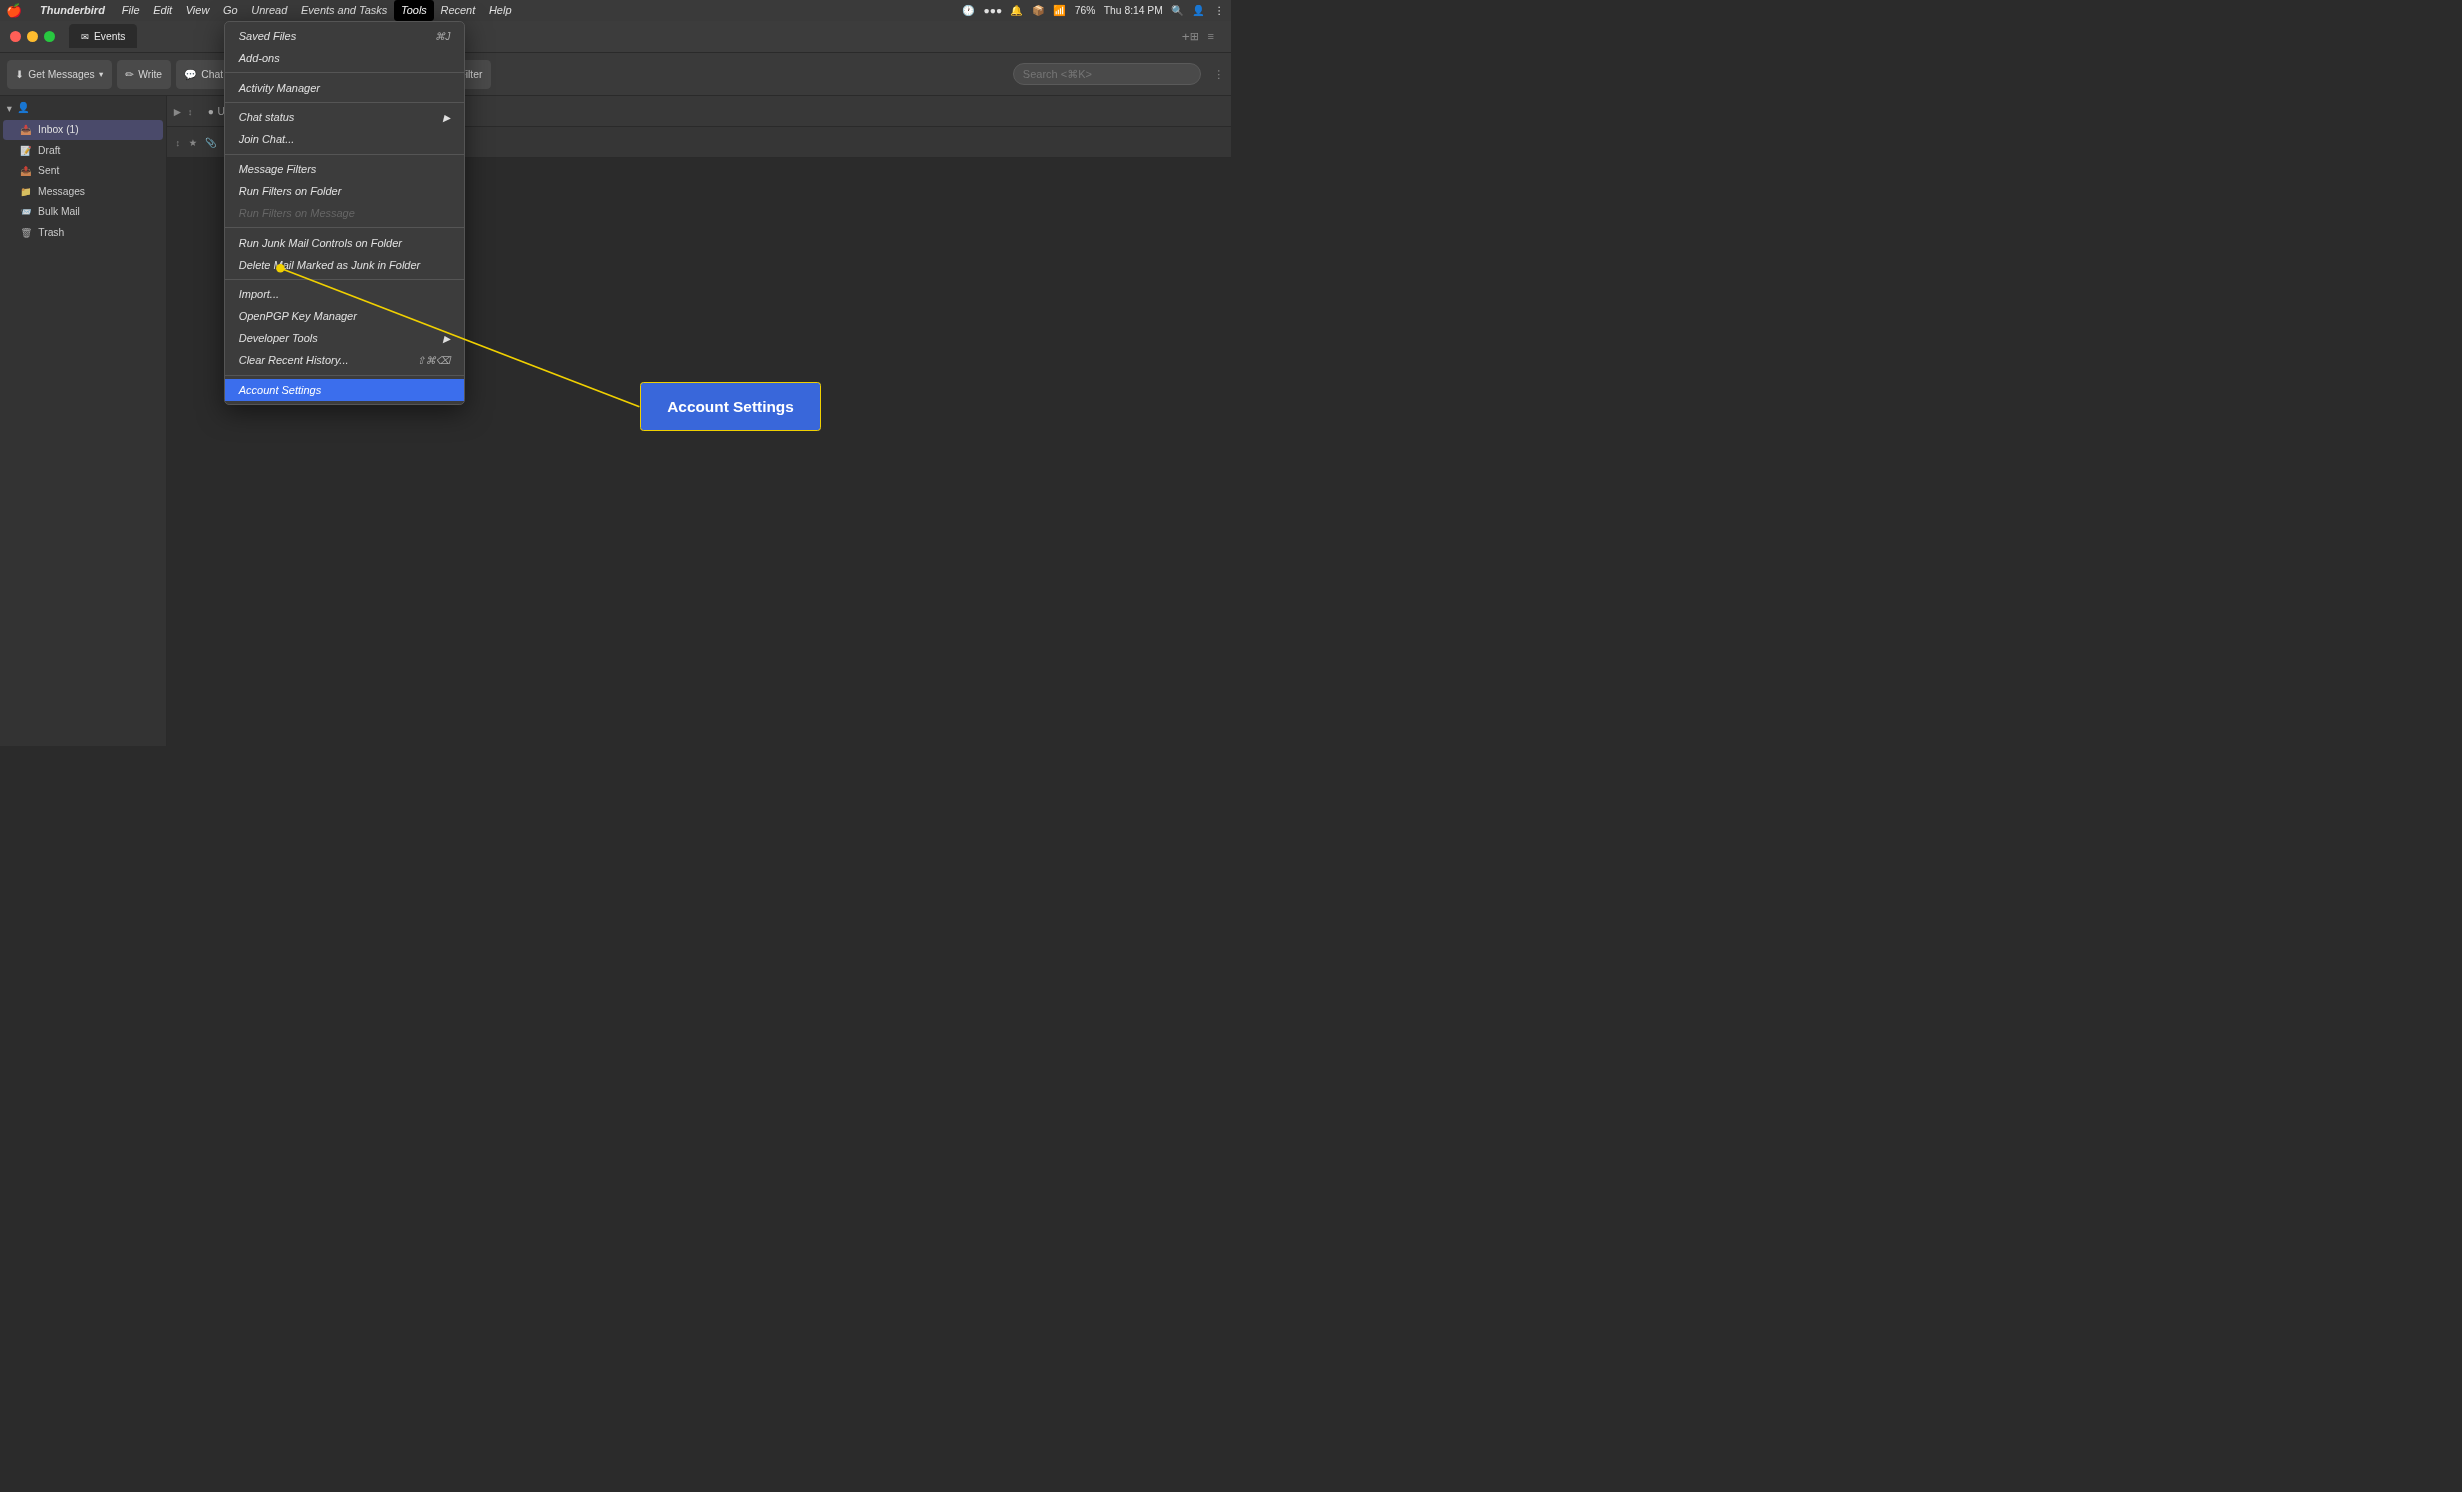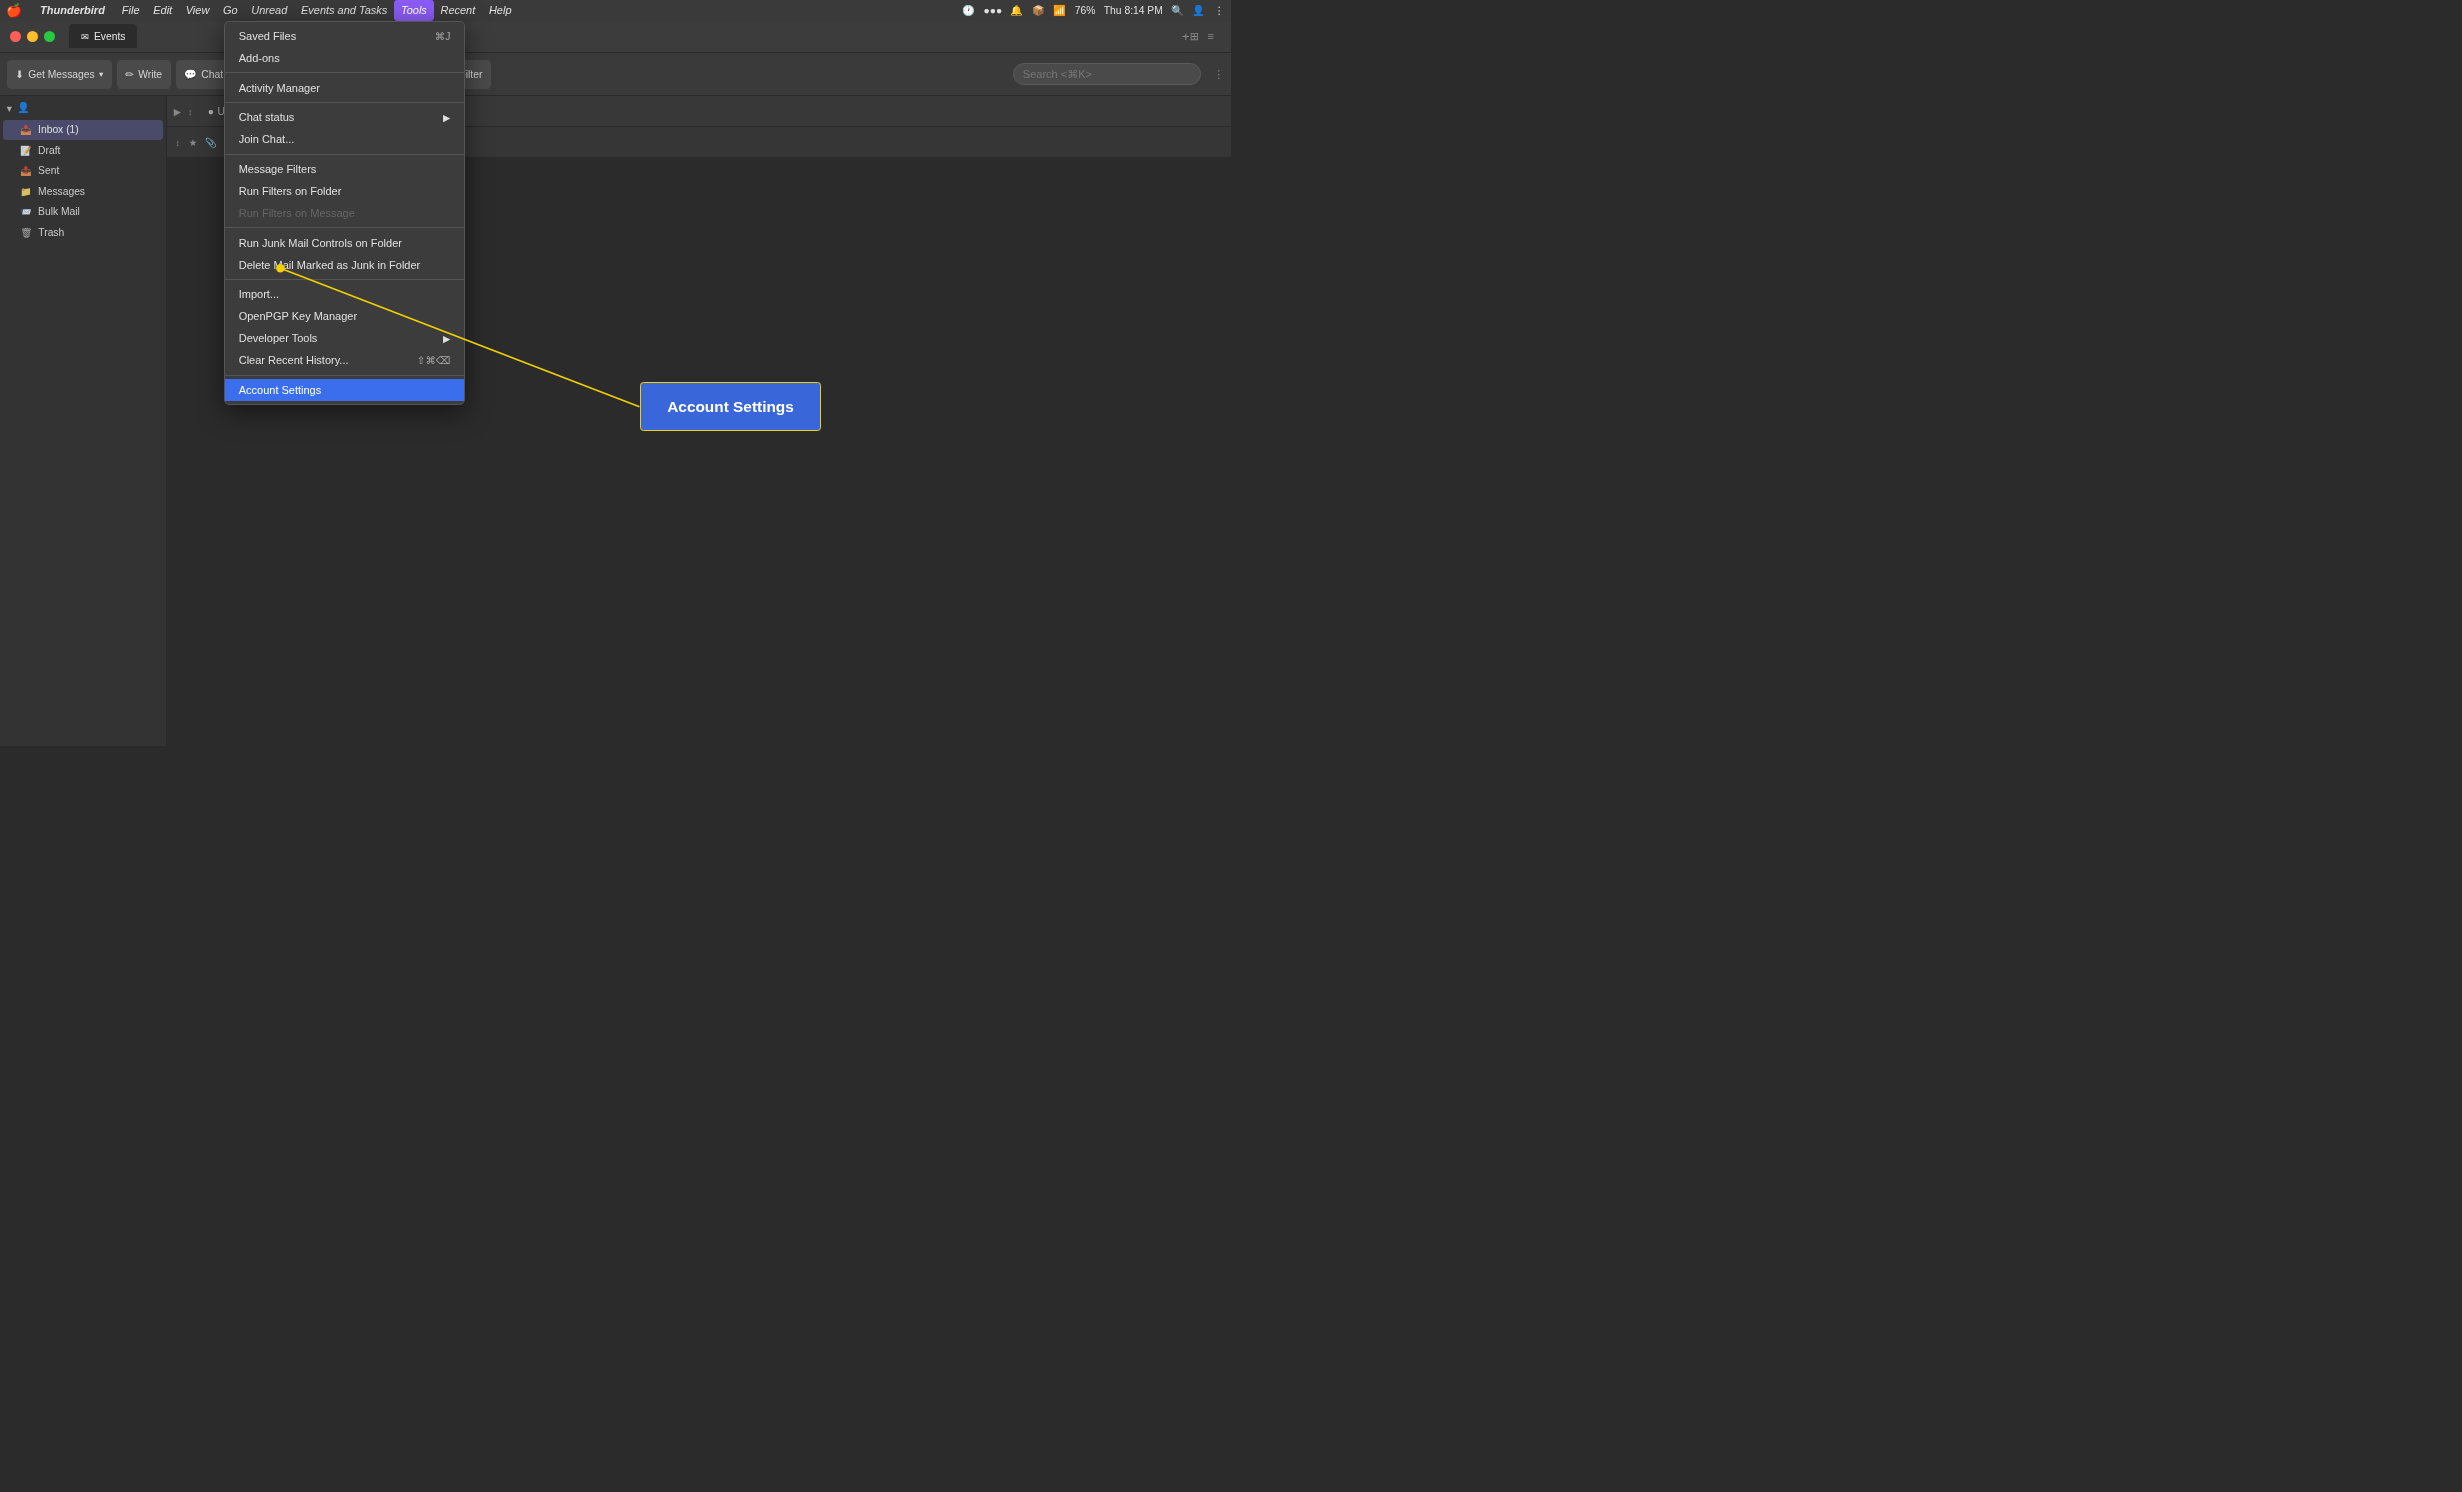--- a/index.html
+++ b/index.html
@@ -38,21 +38,21 @@
     .menubar-item {
       padding: 0 6.8px;
       height: 20.5px;
       display: flex;
       align-items: center;
       cursor: default;
       border-radius: 3.4px;
       font-style: italic;
     }
     .menubar-item.active {
-      background: #8b5cf6;
+      background: #000000;
       color: white;
     }
     .menubar-right {
       margin-left: auto;
       display: flex;
       align-items: center;
       gap: 8.5px;
       font-size: 10.3px;
     }
 
@@ -218,20 +218,21 @@
 
     
     .dropdown-overlay {
       position: absolute;
       top: 20.5px;
       left: 0;
       right: 0;
       bottom: 0;
       z-index: 200;
       pointer-events: none;
+      font-style: italic;
     }
     .dropdown-menu {
       position: absolute;
       top: 0;
       left: 224px;
       width: 241px;
       background: #3c3c3c;
       border: 0.9px solid #555;
       border-radius: 5.1px;
       box-shadow: 0 6.8px 26px rgba(0,0,0,0.5);

